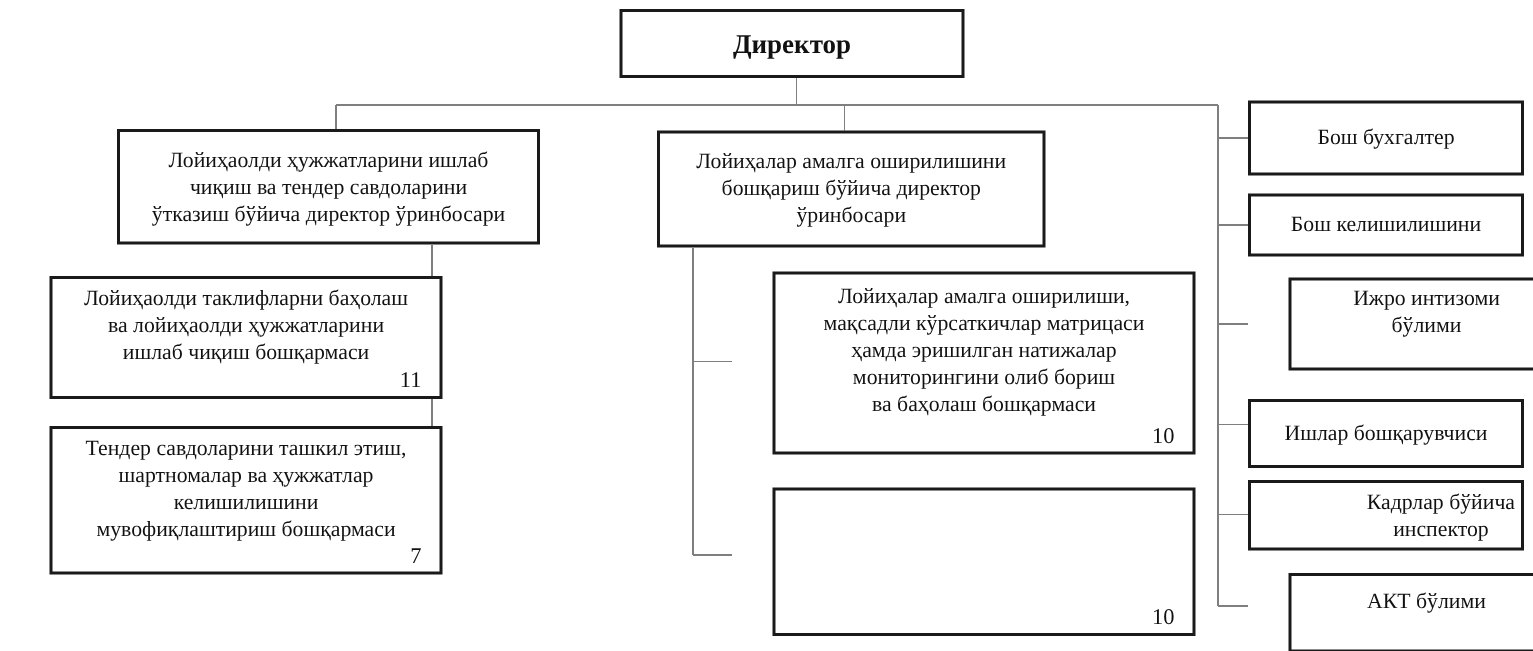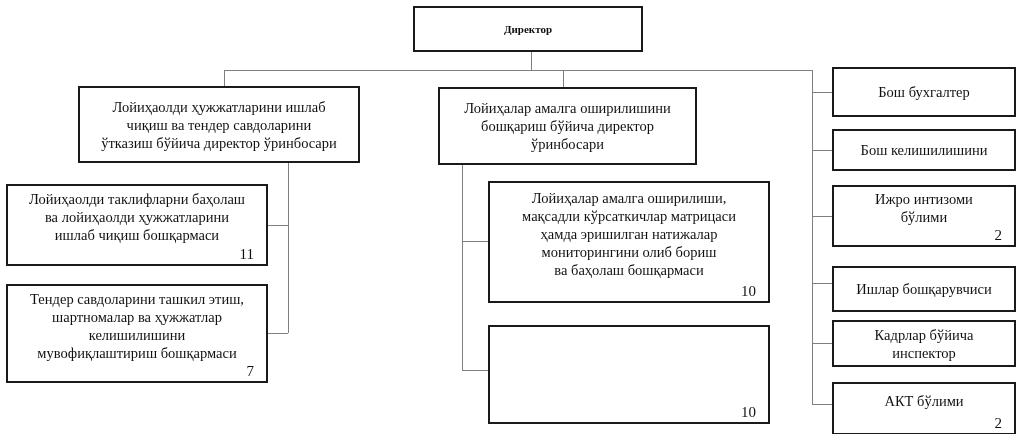--- a/index.html
+++ b/index.html
@@ -7,36 +7,36 @@
     position:relative;width:1022px;height:434px;background:#ffffff;overflow:hidden;
     font-family:"Liberation Serif","DejaVu Serif",serif;color:#111111;
   }
   .connectors{position:absolute;left:0;top:0;width:1022px;height:434px;pointer-events:none;}
   .node{
     position:absolute;box-sizing:border-box;background:#ffffff;border:2px solid #1a1a1a;
     display:flex;align-items:center;justify-content:center;text-align:center;
     font-size:14.5px;line-height:18px;white-space:pre-line;
   }
   .node .lbl{display:block;padding:0 4px;}
-  .node.has-count{padding-bottom:16px;}
+  .node.has-count{padding-bottom:16px;margin-left:27px;}
   .node .count{
     position:absolute;right:12px;bottom:1px;font-size:15px;line-height:18px;white-space:nowrap;
   }
-  #n-director{left:413px;top:6px;width:230px;height:46px;font-weight:bold;font-size:11px;}
+  #n-director{left:413px;top:6px;width:230px;height:46px;font-weight:bold;font-size:18px;}
   #n-dep-left{left:78px;top:86px;width:282px;height:77px;}
   #n-dep-mid{left:438px;top:87px;width:259px;height:78px;}
   #n-left1{left:6px;top:184px;width:262px;height:82px;}
   #n-left2{left:6px;top:284px;width:262px;height:99px;}
   #n-mid1{left:488px;top:181px;width:282px;height:122px;}
   #n-mid2{left:488px;top:325px;width:282px;height:99px;}
   #n-r1{left:832px;top:67px;width:184px;height:50px;text-align:right;}
   #n-r2{left:832px;top:129px;width:184px;height:42px;}
   #n-r3{left:832px;top:185px;width:184px;height:62px;}
   #n-r4{left:832px;top:266px;width:184px;height:46px;}
-  #n-r5{left:832px;top:320px;width:184px;height:47px;}
+  #n-r5{left:832px;top:320px;width:184px;height:47px;justify-content:flex-end;}
   #n-r6{left:832px;top:382px;width:184px;height:53px;}
 </style>
 </head>
 <body>
 
 <div class="stage">
 
   <svg class="connectors" viewBox="0 0 1022 434" shape-rendering="crispEdges">
     <path d="M531 52 V70 M224 70 H812 M224 70 V86 M563 70 V87" fill="none" stroke-width="1" stroke="#7f7f7f"></path>
     <path d="M812 70 V404 M812 92 H832 M812 150 H832 M812 216 H832 M812 283 H832 M812 343 H832 M812 404 H832" fill="none" stroke-width="1" stroke="#7f7f7f"></path>

